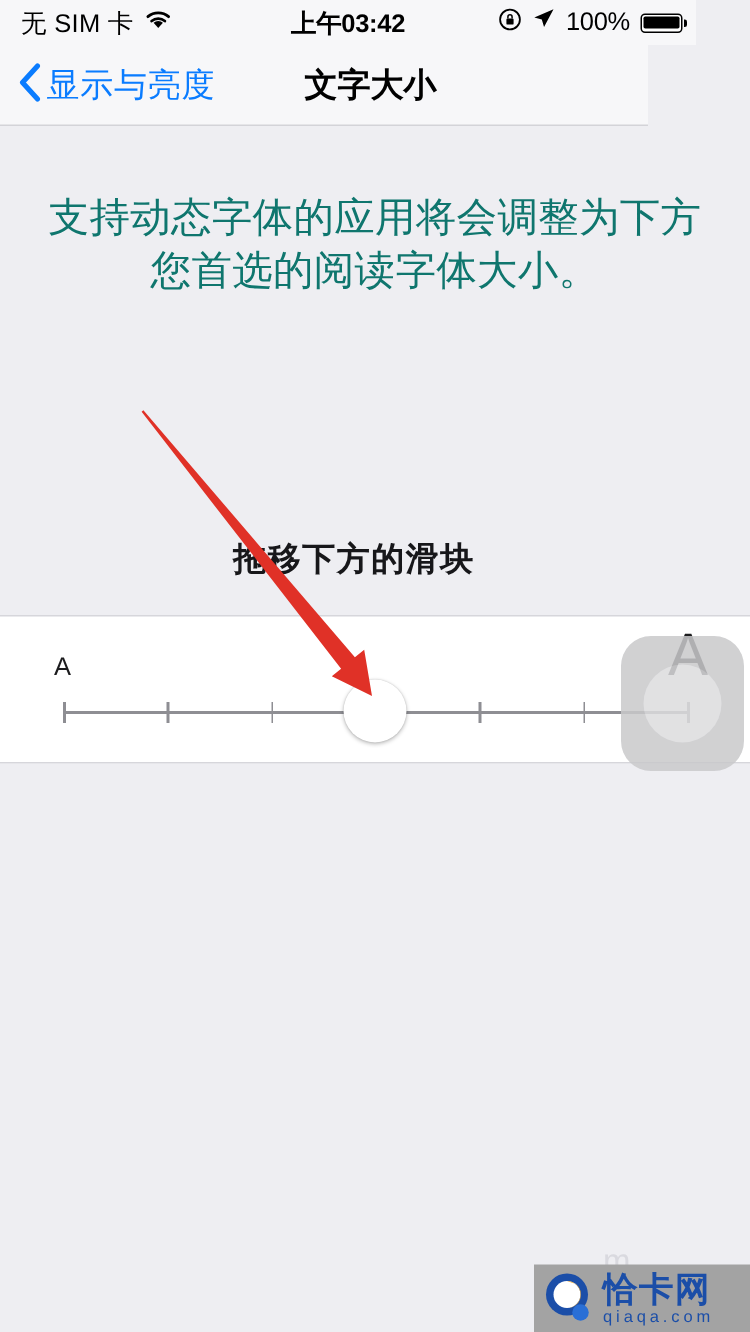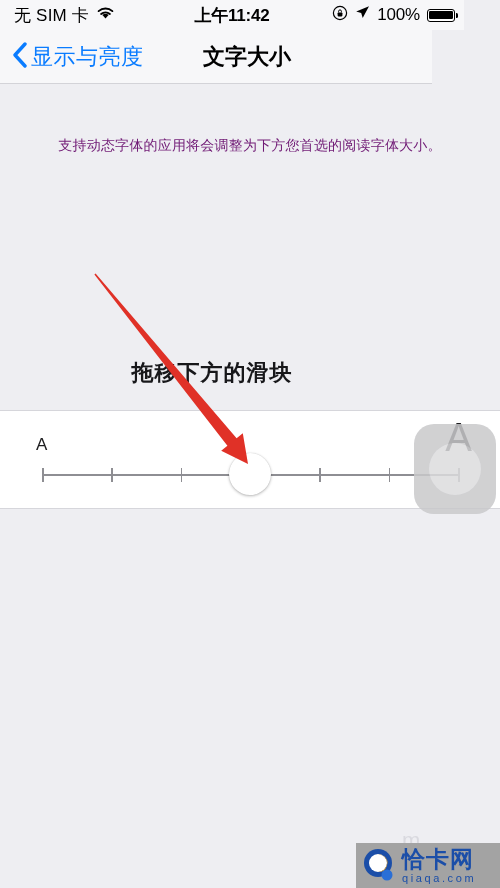--- a/index.html
+++ b/index.html
@@ -116,36 +116,37 @@
     color: #000;
     transform: translateX(-3px);
   }
 
   
   .desc {
     position: absolute;
     left: 30px; top: 128px;
     width: 440px;
     text-align: center;
-    font-size: 14px;
+    font-size: 27px;
     line-height: 35px;
-    color: #701a75;
+    color: #0f766e;
     letter-spacing: 0.2px;
   }
 
   
   .annotation {
     position: absolute;
     left: 0; top: 358px;
     width: 424px;
     text-align: center;
     font-size: 22px;
     font-weight: bold;
     color: #17171a;
     letter-spacing: 1px;
+    padding-left: 24px;
   }
 
   
   .slider-panel {
     position: absolute;
     left: 0; top: 410px;
     width: 500px;
     height: 99px;
     background: #ffffff;
     border-top: 1px solid #d6d6db;
@@ -269,21 +270,21 @@
     <div class="sb-left">
       <span class="sb-carrier">无 SIM 卡</span>
       <span>
         <svg width="19" height="15" viewBox="0 0 19 15">
           <path d="M9.5 13.6l-3.1-3.5a4.7 4.7 0 0 1 6.2 0z" fill="#000"></path>
           <path d="M2.6 6.1a10.6 10.6 0 0 1 13.8 0" stroke="#000" stroke-width="1.9" fill="none" stroke-linecap="round"></path>
           <path d="M5.1 9a7 7 0 0 1 8.8 0" stroke="#000" stroke-width="1.9" fill="none" stroke-linecap="round"></path>
         </svg>
       </span>
     </div>
-    <div class="sb-center">上午11:42</div>
+    <div class="sb-center">上午03:42</div>
     <div class="sb-right">
       <span>
         <svg width="16" height="16" viewBox="0 0 16 16">
           <circle cx="8" cy="8" r="6.6" stroke="#000" stroke-width="1.2" fill="none"></circle>
           <rect x="5.6" y="7.4" width="4.8" height="4" rx="0.8" fill="#000"></rect>
           <path d="M6.6 7.4v-1.1a1.4 1.4 0 0 1 2.8 0v1.1" stroke="#000" stroke-width="1" fill="none"></path>
         </svg>
       </span>
       <span>
         <svg width="15" height="15" viewBox="0 0 15 15">

